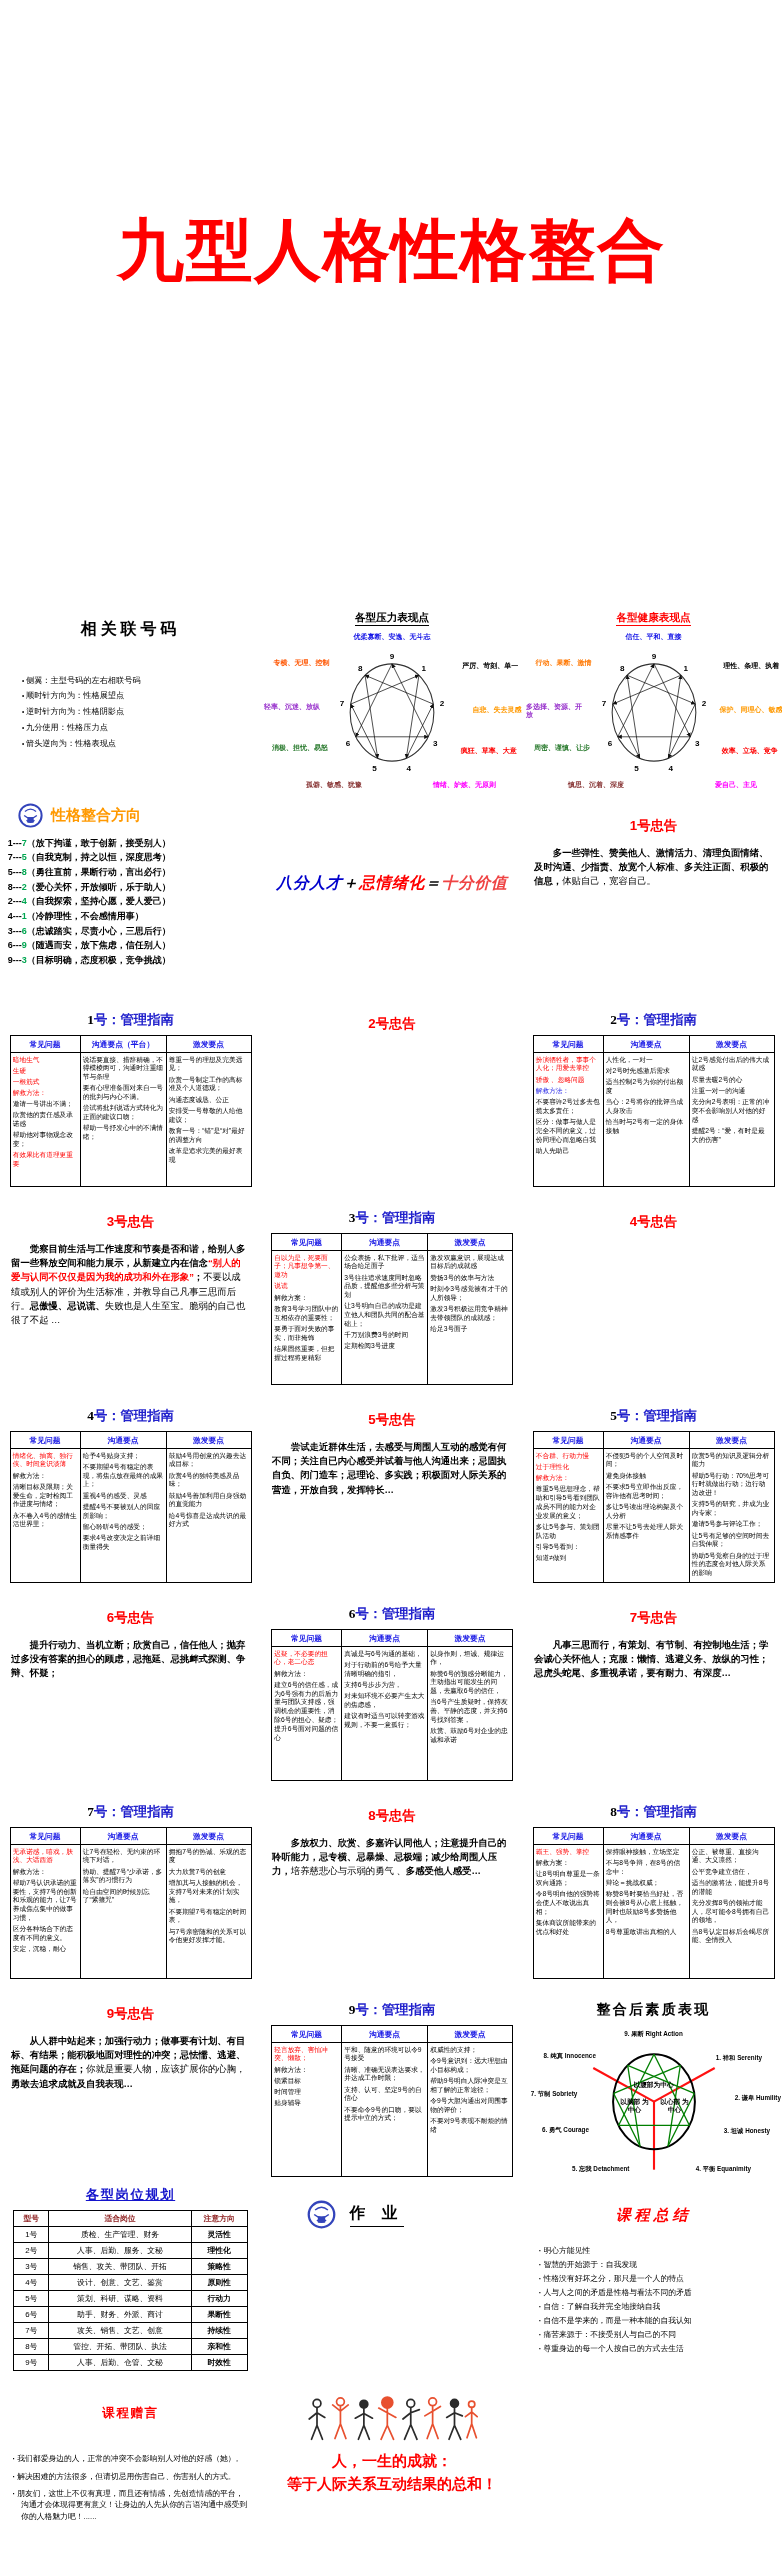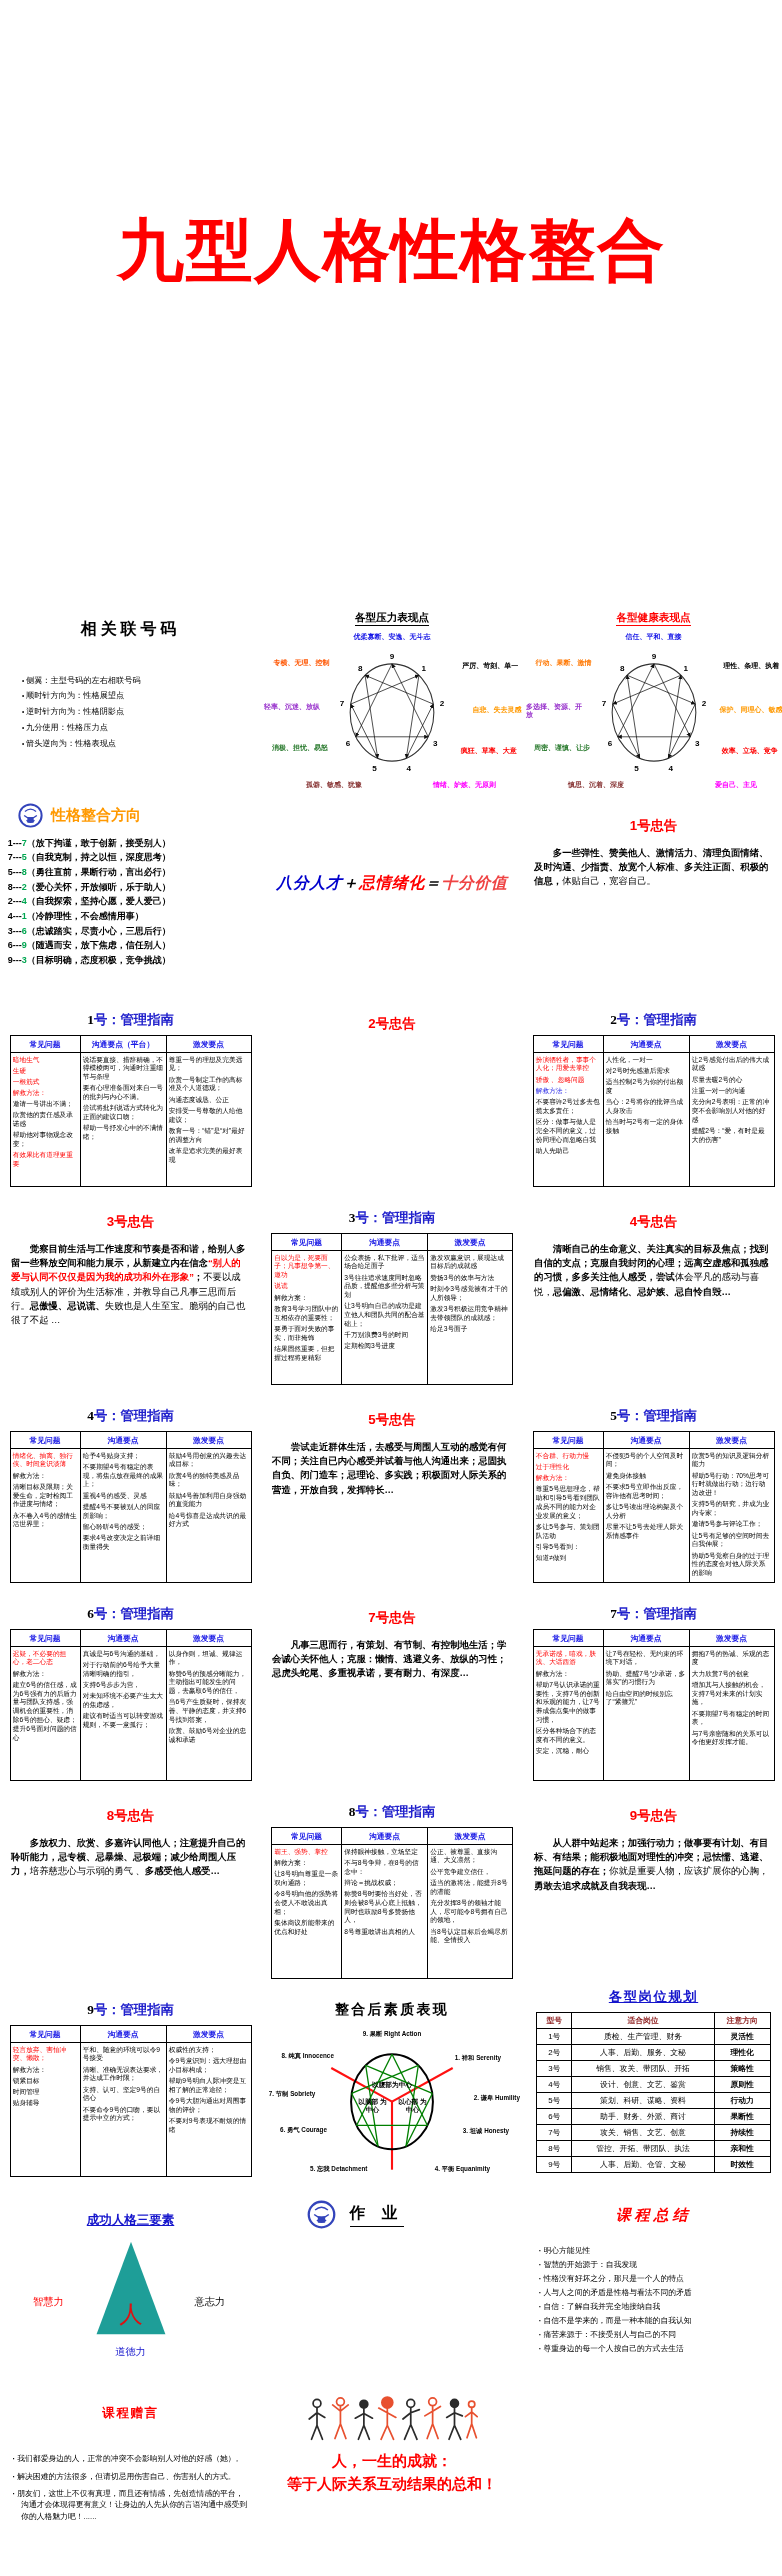--- a/index.html
+++ b/index.html
@@ -360,21 +360,20 @@
             <div>时刻令3号感觉被有才干的人所领导；</div>
             <div>激发3号积极运用竞争精神去带领团队的成就感；</div>
             <div>给足3号面子</div>
           </div>
         </div>
     </div>
   </div>
 
   <div class="slide">
     <div class="advice-t">4号忠告</div>
-    <div class="advice-p"><span>清晰自己的生命意义、关注真实的目标及焦点；找到自信的支点；克服自我封闭的心理；远离空虚感和孤独感的习惯，多多关注他人感受，尝试</span><span style="font-weight: normal;">体会平凡的感动与喜悦，</span><span>忌偏激、忌情绪化、忌妒嫉、忌自怜自毁…</span></div>
   </div>
 
   <div class="slide">
     <div class="guide-t"><span class="gnum">4</span><span class="grest">号：管理指南</span></div>
     <div class="gtable">
       <div class="gcol gc1">
           <div class="hd">常见问题</div>
           <div class="bd">
             <div style="color: rgb(255, 0, 0);">情绪化、抽离、独行侠、时间意识淡薄</div>
             <div>解救方法：</div>
@@ -442,20 +441,24 @@
             <div>帮助5号行动：70%思考可行时就做出行动；边行动边改进！</div>
             <div>支持5号的研究，并成为业内专家；</div>
             <div>邀请5号参与评论工作；</div>
             <div>让5号有足够的空间时间去自我伸展；</div>
             <div>协助5号觉察自身的过于理性的态度会对他人际关系的影响</div>
           </div>
         </div>
     </div>
   </div>
 
+  <div class="slide">
+    <div class="advice-t">6号忠告</div>
+    <div class="advice-p"><span>提升行动力、当机立断；欣赏自己，信任他人；抛弃过多没有答案的担心的顾虑，忌拖延、忌挑衅式探测、争辩、怀疑；</span></div>
+  </div>
 
   <div class="slide">
     <div class="guide-t"><span class="gnum">6</span><span class="grest">号：管理指南</span></div>
     <div class="gtable">
       <div class="gcol gc1">
           <div class="hd">常见问题</div>
           <div class="bd">
             <div style="color: rgb(255, 0, 0);">迟疑，不必要的担心，老二心态</div>
             <div>解救方法：</div>
             <div>建立6号的信任感，成为6号强有力的后盾力量与团队支持感，强调机会的重要性，消除6号的担心、疑虑；提升6号面对问题的信心</div>
@@ -689,30 +692,20 @@
           </tr>
           <tr>
             <td>9号</td>
             <td>人事、后勤、仓管、文秘</td>
             <td>时效性</td>
           </tr>
         </tbody>
     </table>
   </div>
 
-  <div class="slide">
-    <div class="i2-title">成功人格三要素</div>
-    <svg class="tri-svg" viewBox="0 0 92 122">
-      <polygon points="46,2 2,120 90,120" fill="#1E9E98"></polygon>
-      <text x="46" y="104" text-anchor="middle" font-size="30" fill="#DD1111" font-family="Liberation Serif,serif">人</text>
-    </svg>
-    <span class="tri-left">智慧力</span>
-    <span class="tri-right">意志力</span>
-    <span class="tri-bottom">道德力</span>
-  </div>
 
   <div class="slide">
     <div class="i3-head">
       <svg width="31" height="31" viewBox="0 0 34 34">
         <circle cx="17" cy="17" r="14" fill="none" stroke="#3344BB" stroke-width="2.5"></circle>
         <path d="M10 12 q7 -6 14 0 M9 17 q8 7 16 0 M12 23 q5 5 10 0" fill="none" stroke="#3344BB" stroke-width="1.6"></path>
         <rect x="13" y="19" width="8" height="7" fill="#3344BB"></rect>
       </svg>
       <span class="i3-title">作  业</span>
     </div>

